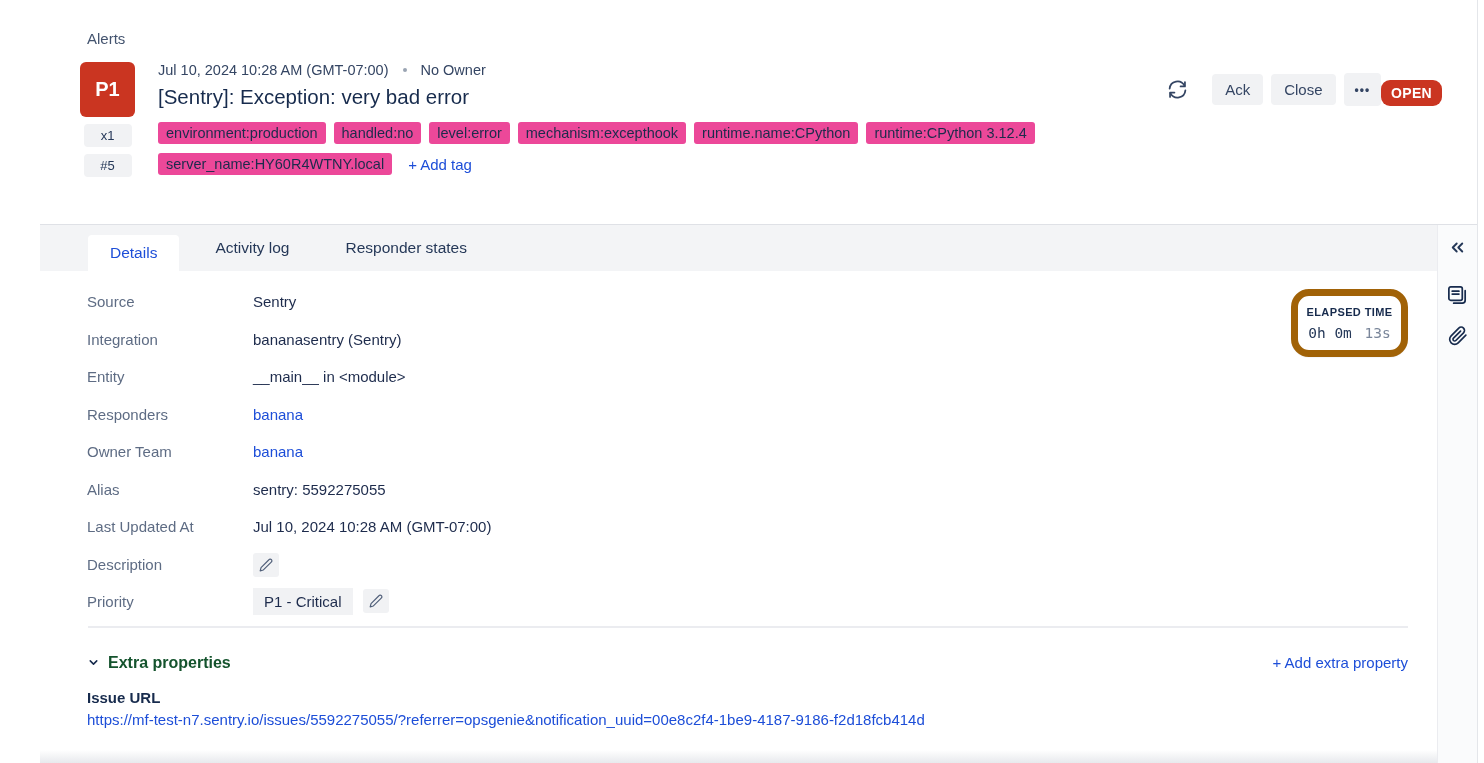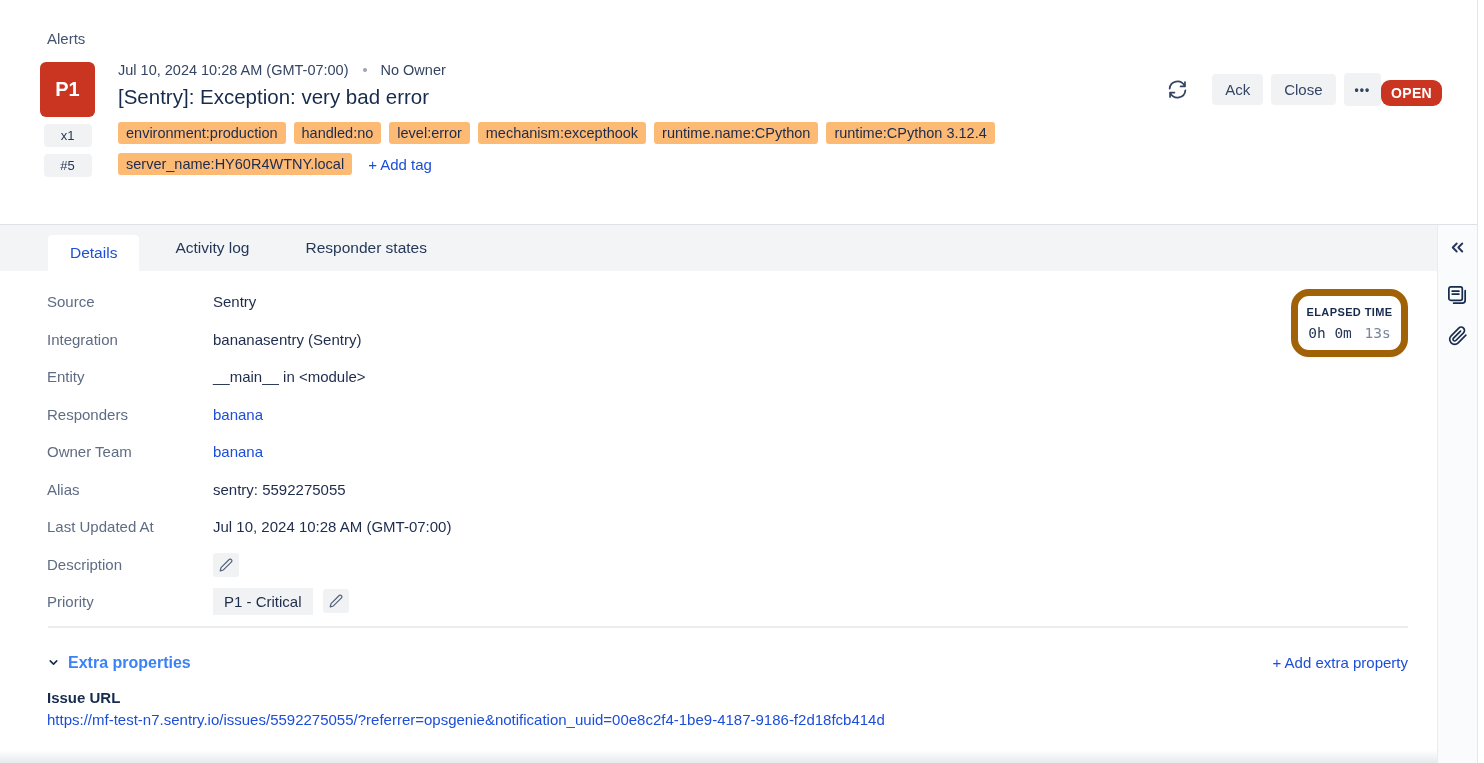--- a/index.html
+++ b/index.html
@@ -1,39 +1,39 @@
 <!DOCTYPE html>
 <html><head>
 <meta charset="utf-8">
 <style>
   * { margin:0; padding:0; box-sizing:border-box; }
   html,body { width:1484px; height:763px; overflow:hidden; background:#fff;
     font-family:"Liberation Sans", sans-serif; color:#172b4d; }
-  .page { position:relative; width:1484px; height:763px; background:#fff; }
+  .page { position:relative; width:1484px; height:763px; background:#fff;padding-left:40px; }
 
   
   .gutter { position:absolute; top:0; right:0; bottom:0; width:7px; background:#fff;
     border-left:1px solid #e4e6ea; z-index:9; }
 
   
   .header { position:relative; height:225px; background:#fff; border-bottom:1px solid #dfe1e6; }
   .breadcrumb { position:absolute; top:30px; left:47px; font-size:15px; color:#44546f; }
   .head-row { position:absolute; top:62px; left:40px; display:flex; }
   .badge-col { width:55px; display:flex; flex-direction:column; align-items:center; }
   .p1-badge { width:55px; height:55px; background:#ca3521; border-radius:6px; color:#fff;
     font-size:20px; font-weight:bold; display:flex; align-items:center; justify-content:center; }
   .mini-badge { margin-top:7px; width:48px; height:23px; background:#f1f2f4; border-radius:4px;
     font-size:13px; color:#253858; display:flex; align-items:center; justify-content:center; }
   .head-main { margin-left:23px; }
   .meta-row { display:flex; align-items:center; font-size:14.5px; color:#344563; }
   .meta-dot { width:4px; height:4px; border-radius:50%; background:#9aa4b3; margin:0 14px; }
   .alert-title { margin-top:7px; font-size:20.5px; font-weight:500; color:#172b4d; }
   .tag-rows { margin-top:13px; display:flex; flex-direction:column; gap:9px; }
   .tag-row { display:flex; align-items:center; gap:8px; }
-  .tag-chip { background:#fdba74; border-radius:3px; padding:3px 8px; font-size:14.5px; color:#1d2b4c; }
+  .tag-chip { background:#ec4899; border-radius:3px; padding:3px 8px; font-size:14.5px; color:#1d2b4c; }
   .add-tag { margin-left:8px; color:#1d4ed8; font-size:15px; font-weight:500; cursor:pointer; }
 
   .head-actions { position:absolute; top:64px; right:42px; display:flex; flex-direction:row; align-items:flex-end; }
   .actions-row { display:flex; align-items:center; }
   .refresh-btn { margin-right:16px; display:flex; align-items:center; cursor:pointer; }
   .btn { background:#f1f2f4; border:none; border-radius:4px; color:#344563; font-size:15px;
     font-family:inherit; padding:7px 13px; margin-left:8px; cursor:pointer; }
   .btn.more { font-weight:bold; letter-spacing:1px; font-size:12px; padding:10px 11px 9px; }
   .status-badge { margin-top:16px; background:#ca3521; color:#fff; font-weight:bold; font-size:14px;
     border-radius:9px; padding:5px 10px; letter-spacing:.3px; }
@@ -63,21 +63,21 @@
     border-radius:18px; background:#fff; padding:10px 8px 9px; text-align:center;
     box-shadow:0 1px 1px rgba(9,30,66,.04); }
   .elapsed-label { font-size:11px; font-weight:bold; color:#172b4d; letter-spacing:.4px; }
   .elapsed-time { margin-top:7px; font-family:"DejaVu Sans Mono", monospace; font-size:14.5px; color:#253858; }
   .elapsed-time .secs { color:#7a869a; margin-left:4px; }
 
   .section-divider { border:none; border-top:2px solid #ebecf0; margin:9px 0 0 1px; }
 
   .extra-head { margin-top:26px; display:flex; align-items:center; justify-content:space-between; }
   .extra-title-wrap { display:flex; align-items:center; gap:8px; }
-  .extra-title { font-size:16px; font-weight:bold; color:#3b82f6; }
+  .extra-title { font-size:16px; font-weight:bold; color:#14532d; }
   .add-extra { color:#1d4ed8; font-size:15px; cursor:pointer; }
   .prop-label { margin-top:17px; font-size:15px; font-weight:bold; color:#172b4d; }
   .prop-link { margin-top:5px; font-size:15px; color:#1d4ed8; cursor:pointer;
     white-space:nowrap; overflow:hidden; }
   .bottom-fade { position:absolute; left:0; right:0; bottom:0; height:13px;
     background:linear-gradient(rgba(23,43,77,0), rgba(23,43,77,.10)); pointer-events:none; }
 
   
   .rail { width:40px; flex-shrink:0; background:#fafbfc; border-left:1px solid #ebecf0;
     display:flex; flex-direction:column; align-items:center; padding-top:13px; }

